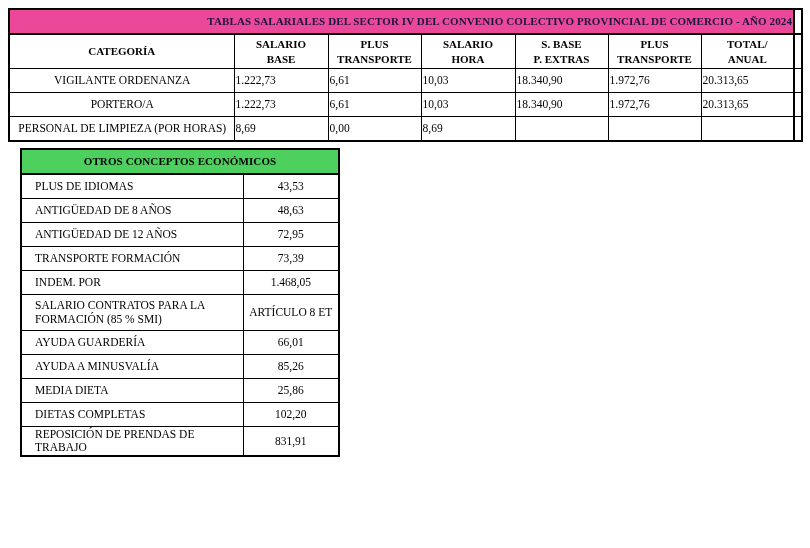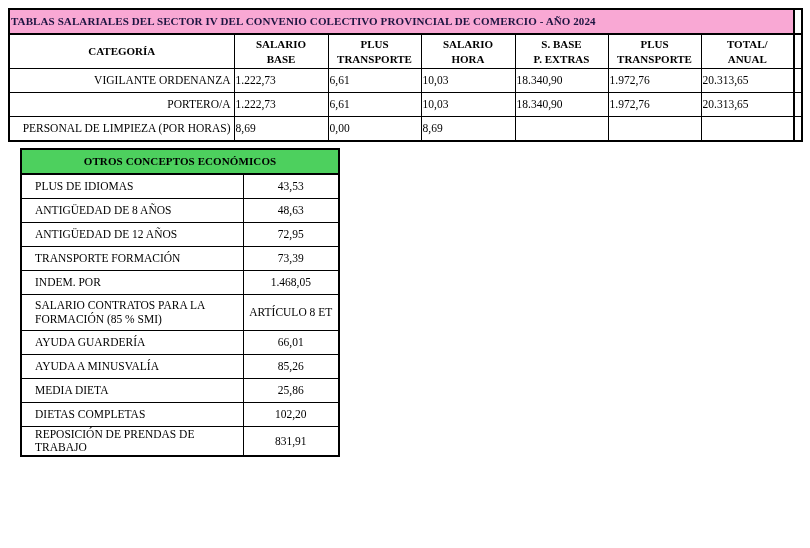--- a/index.html
+++ b/index.html
@@ -27,44 +27,44 @@
     line-height: 1.15;
   }
   
   #table1 {
     left: 8px;
     top: 8px;
     width: 793px;
     border: 2px solid #000000;
   }
   #table1 .title-row td.title-cell {
-    background: #f9a8d4;
+    background: #ec4899;
     font-weight: bold;
     font-size: 11px;
-    text-align: left;
+    text-align: right;
     height: 21px;
     border-bottom: 2px solid #000000;
     color: #1c1440;
     letter-spacing: 0.1px;
   }
   #table1 .title-row td.spacer-cell {
     background: #ffffff;
     border-bottom: 2px solid #000000;
     border-left: 2px solid #000000;
   }
   #table1 .header-row td {
     font-weight: bold;
     font-size: 11px;
     text-align: center;
     white-space: pre-line;
     height: 31px;
     line-height: 1.35;
   }
   #table1 td.cat {
-    text-align: right;
+    text-align: center;
     padding: 0 3px 0 4px;
   }
   #table1 td.num {
     text-align: left;
   }
   #table1 .data-row td {
     height: 21px;
   }
   #table1 td.thin {
     border-left: 2px solid #000000;

